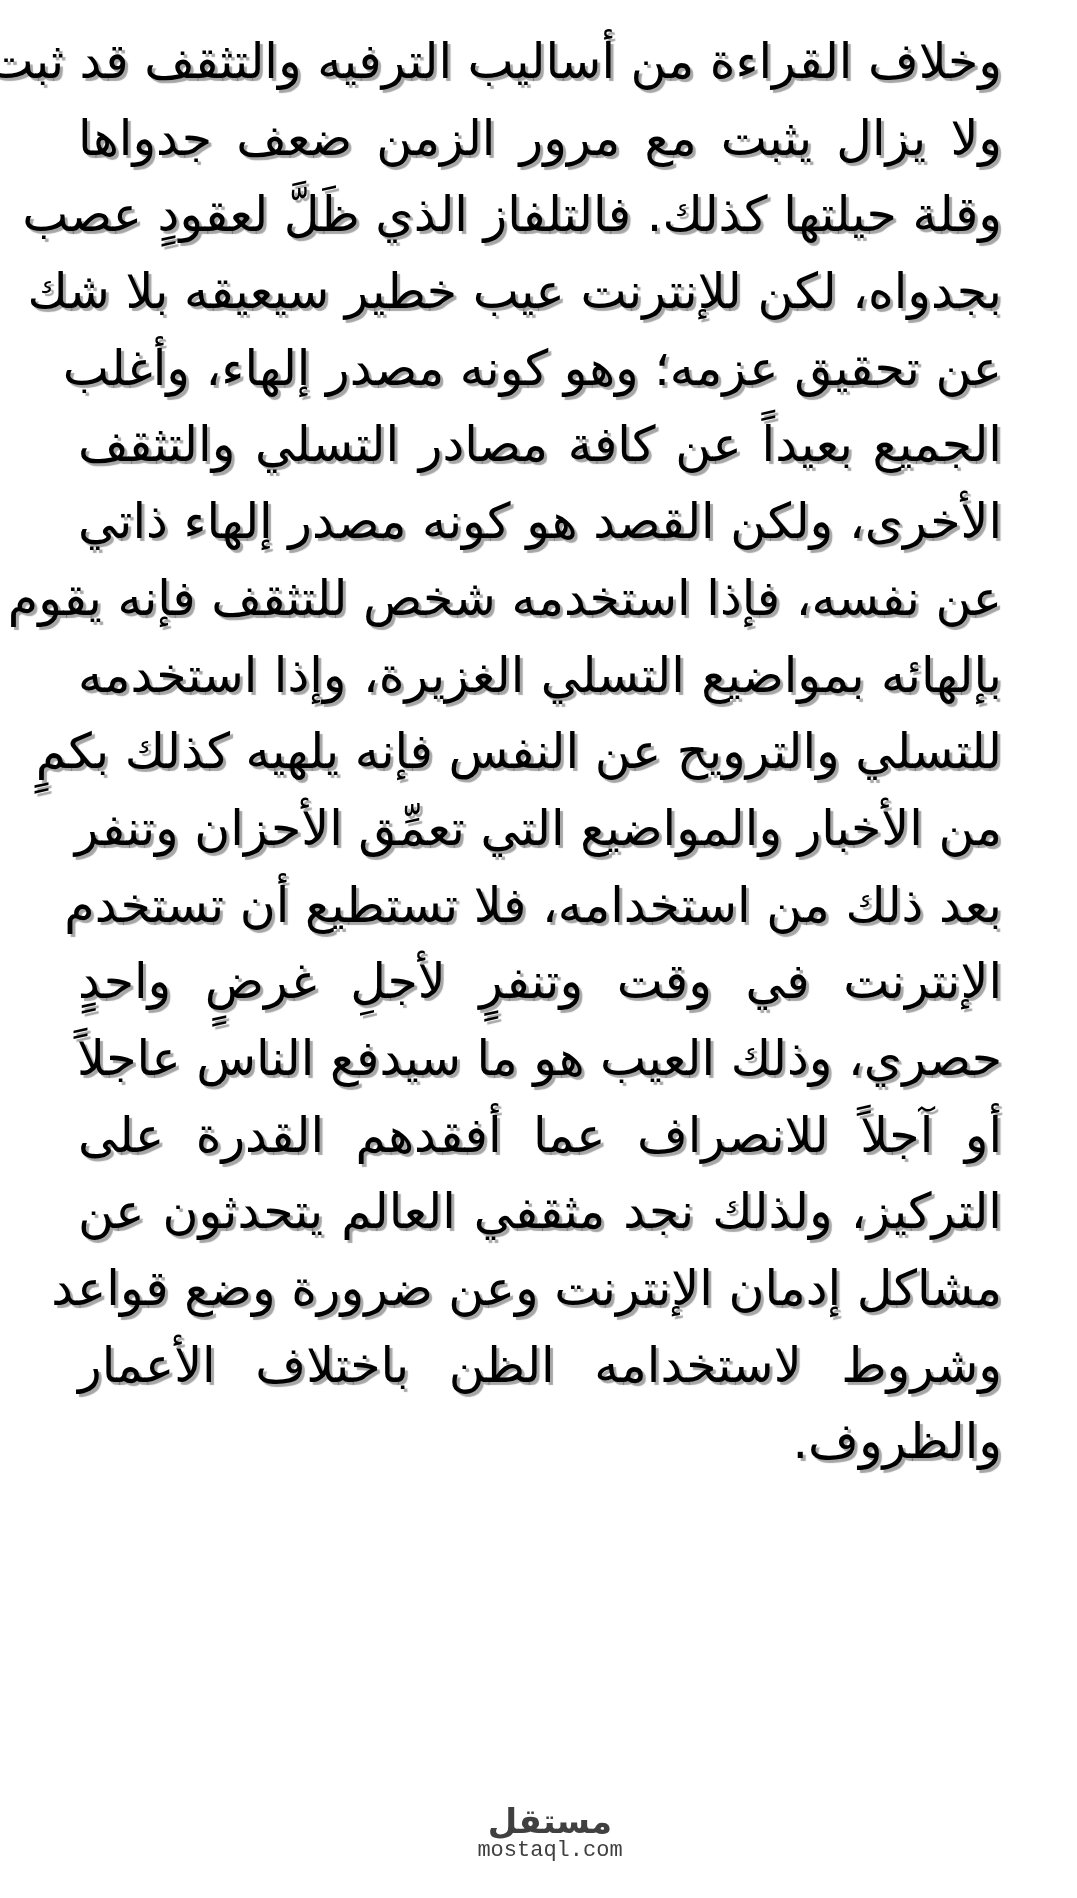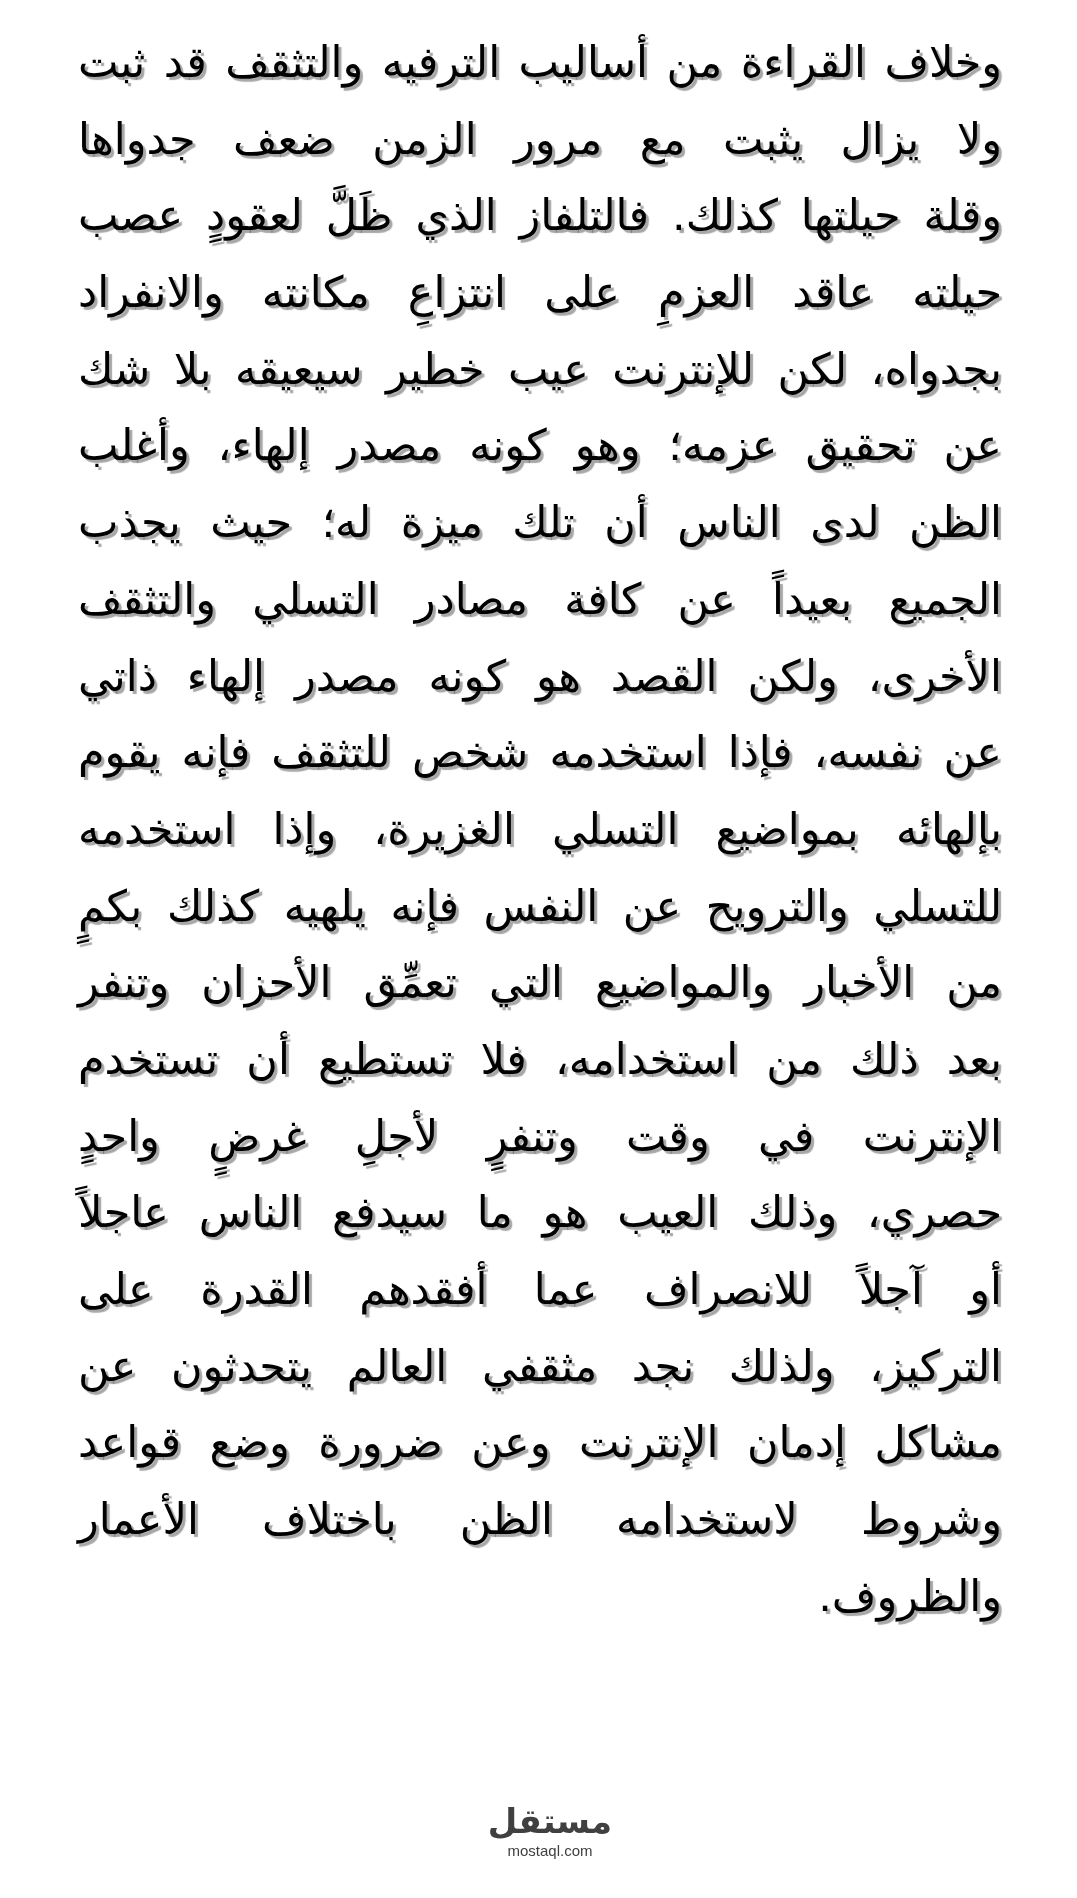--- a/index.html
+++ b/index.html
@@ -15,21 +15,21 @@
     }
     .page {
       position: absolute;
       left: 78px;
       top: 24px;
       width: 924px;
       direction: rtl;
     }
     .line {
       font-family: "DejaVu Sans", "Liberation Sans", sans-serif;
-      font-size: 43px;
+      font-size: 49px;
       line-height: 76.7px;
       height: 76.7px;
       color: #000000;
       text-shadow: 3px 3px 1px rgba(0,0,0,0.35);
       white-space: nowrap;
       text-align: justify;
       text-align-last: justify;
       overflow: visible;
     }
     .line.last {
@@ -46,36 +46,34 @@
       pointer-events: none;
     }
     .watermark .wm-ar {
       font-family: "DejaVu Sans", sans-serif;
       font-size: 34px;
       font-weight: bold;
       line-height: 38px;
       direction: rtl;
     }
     .watermark .wm-en {
-      font-family: Liberation Sans, sans-serif;
-      font-size: 15px;
+      font-family: Liberation Mono, monospace;
+      font-size: 22px;
       line-height: 22px;
     }
   </style>
 </head>
 <body>
 
 <div class="page">
   <div class="line">وخلاف القراءة من أساليب الترفيه والتثقف قد ثبت</div>
   <div class="line">ولا يزال يثبت مع مرور الزمن ضعف جدواها</div>
   <div class="line">وقلة حيلتها كذلك. فالتلفاز الذي ظَلَّ لعقودٍ عصب</div>
-  <div class="line">حيلته عاقد العزمِ على انتزاعِ مكانته والانفراد</div>
   <div class="line">بجدواه، لكن للإنترنت عيب خطير سيعيقه بلا شك</div>
   <div class="line">عن تحقيق عزمه؛ وهو كونه مصدر إلهاء، وأغلب</div>
-  <div class="line">الظن لدى الناس أن تلك ميزة له؛ حيث يجذب</div>
   <div class="line">الجميع بعيداً عن كافة مصادر التسلي والتثقف</div>
   <div class="line">الأخرى، ولكن القصد هو كونه مصدر إلهاء ذاتي</div>
   <div class="line">عن نفسه، فإذا استخدمه شخص للتثقف فإنه يقوم</div>
   <div class="line">بإلهائه بمواضيع التسلي الغزيرة، وإذا استخدمه</div>
   <div class="line">للتسلي والترويح عن النفس فإنه يلهيه كذلك بكمٍ</div>
   <div class="line">من الأخبار والمواضيع التي تعمِّق الأحزان وتنفر</div>
   <div class="line">بعد ذلك من استخدامه، فلا تستطيع أن تستخدم</div>
   <div class="line">الإنترنت في وقت وتنفرٍ لأجلِ غرضٍ واحدٍ</div>
   <div class="line">حصري، وذلك العيب هو ما سيدفع الناس عاجلاً</div>
   <div class="line">أو آجلاً للانصراف عما أفقدهم القدرة على</div>

